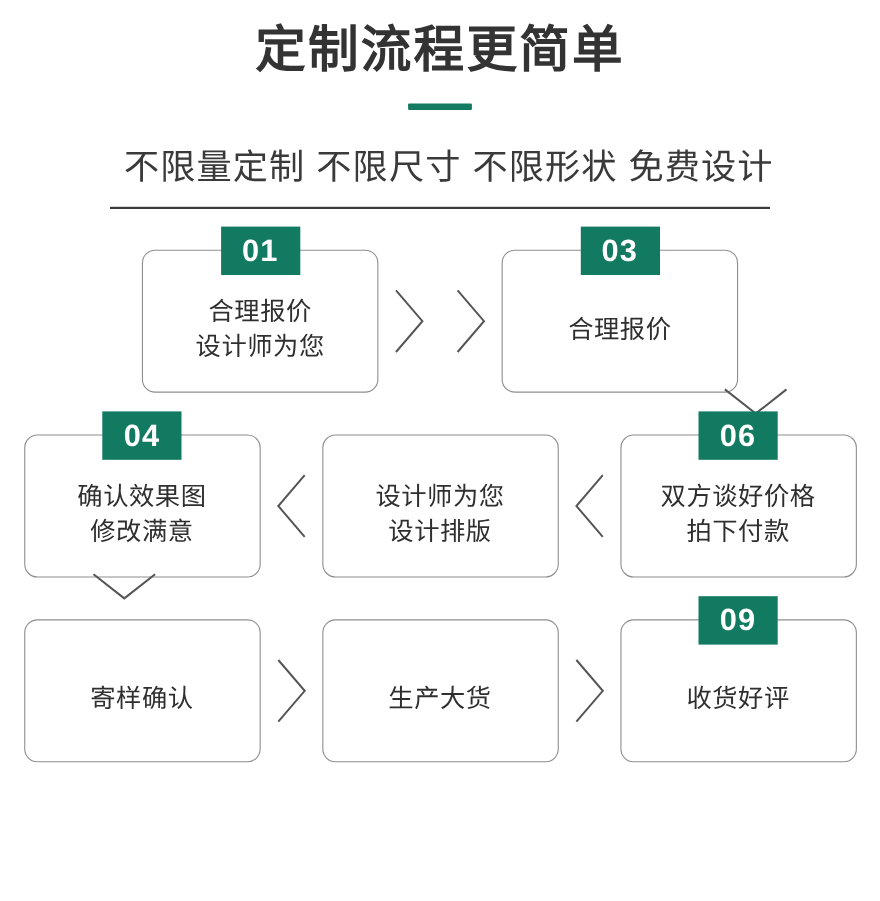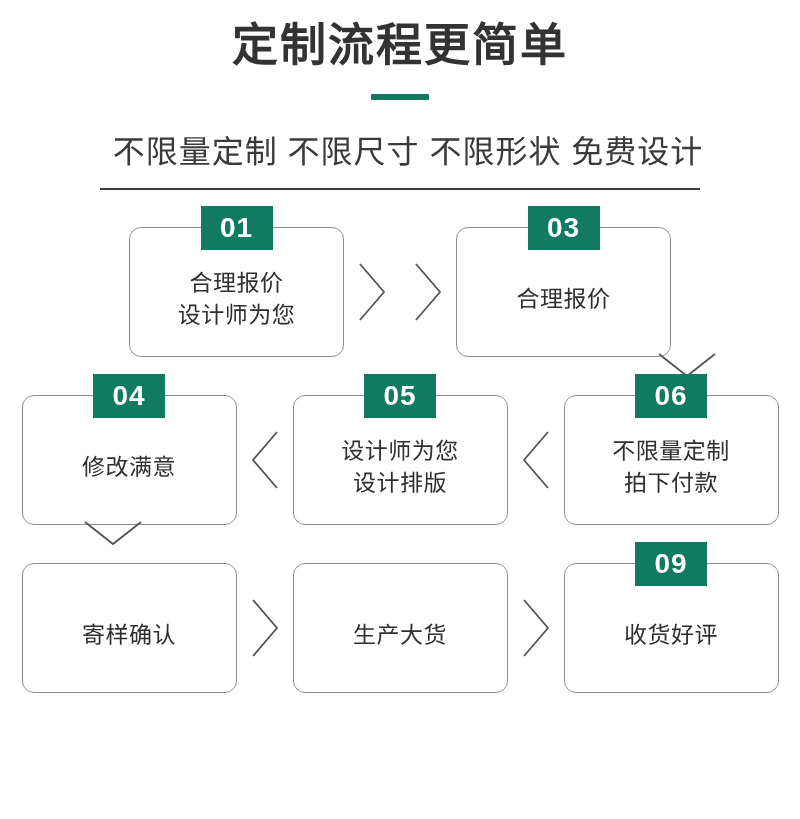--- a/index.html
+++ b/index.html
@@ -176,48 +176,48 @@
           <polyline points="4,4 32,26 60,4" fill="none" stroke="#555" stroke-width="1.8"></polyline>
         </svg>
     </div>
   </div>
 
   <div class="row-wrap row-gap">
     <div class="flow-row">
       <div class="step-box">
         <div class="step-badge">04</div>
         <div class="step-lines">
+          <div class="step-line">确认效果图</div>
           <div class="step-line">修改满意</div>
         </div>
       </div>
 
       <div class="chev-h">
         <svg width="34" height="66" viewBox="0 0 34 66">
             <polyline points="29,5 5,33 29,61" fill="none" stroke="#555" stroke-width="1.8"></polyline>
           </svg>
       </div>
 
       <div class="step-box">
-        <div class="step-badge">05</div>
         <div class="step-lines">
           <div class="step-line">设计师为您</div>
           <div class="step-line">设计排版</div>
         </div>
       </div>
 
       <div class="chev-h">
         <svg width="34" height="66" viewBox="0 0 34 66">
             <polyline points="29,5 5,33 29,61" fill="none" stroke="#555" stroke-width="1.8"></polyline>
           </svg>
       </div>
 
       <div class="step-box">
         <div class="step-badge">06</div>
         <div class="step-lines">
-          <div class="step-line">不限量定制</div>
+          <div class="step-line">双方谈好价格</div>
           <div class="step-line">拍下付款</div>
         </div>
       </div>
     </div>
     <div class="chev-v left-col">
       <svg width="64" height="30" viewBox="0 0 64 30">
           <polyline points="4,4 32,26 60,4" fill="none" stroke="#555" stroke-width="1.8"></polyline>
         </svg>
     </div>
   </div>

